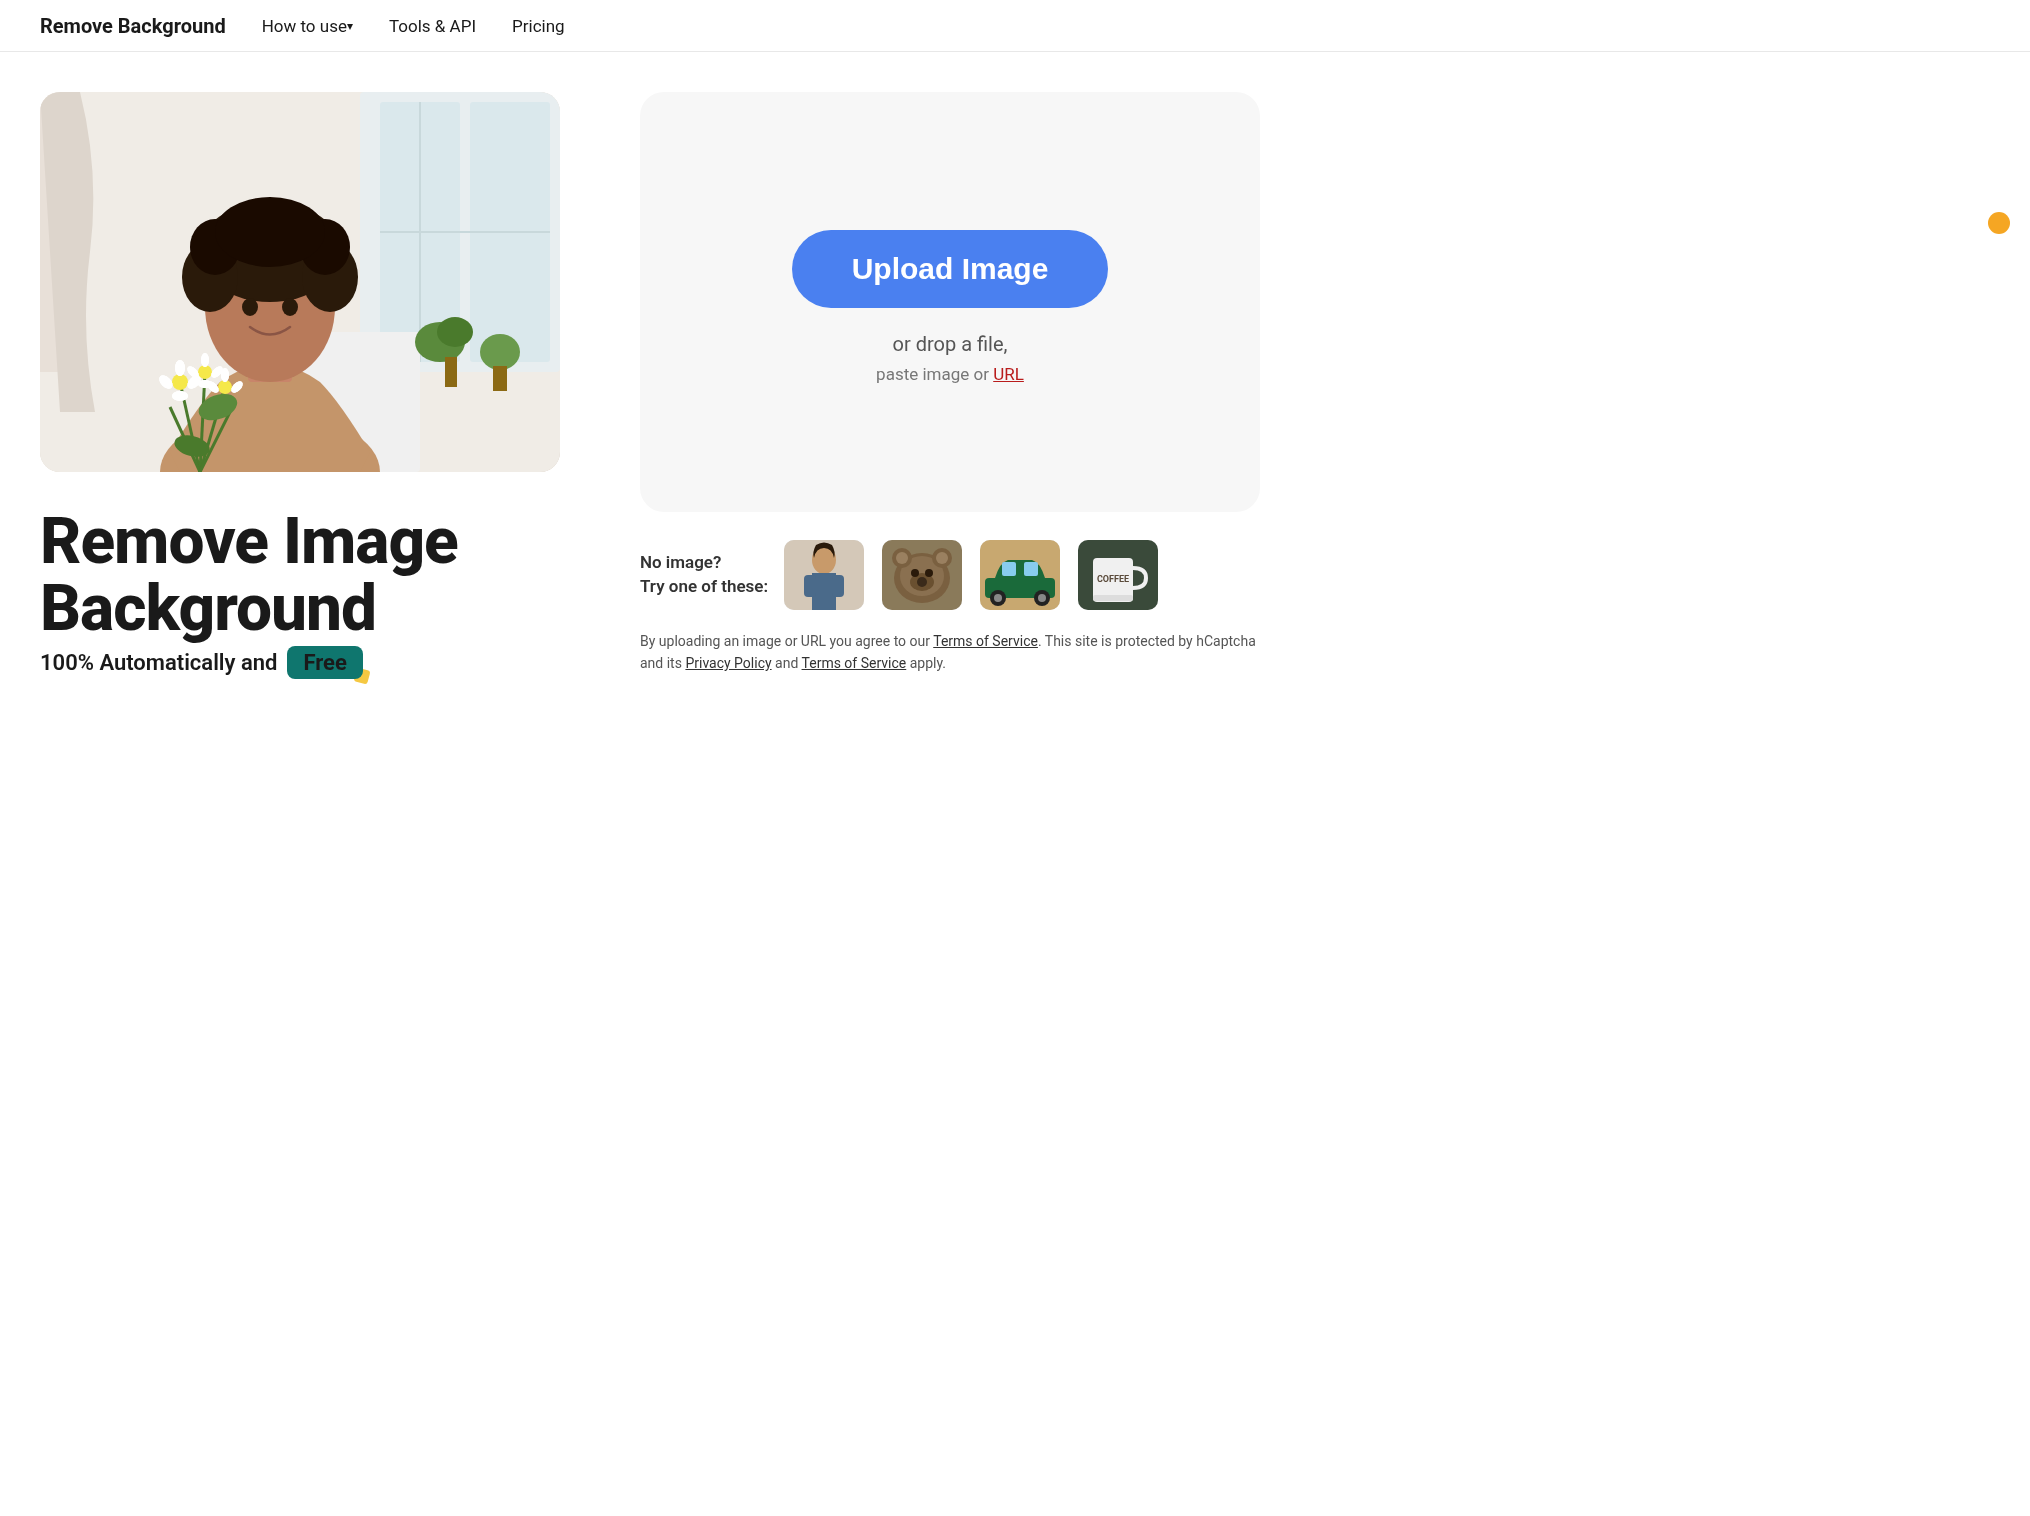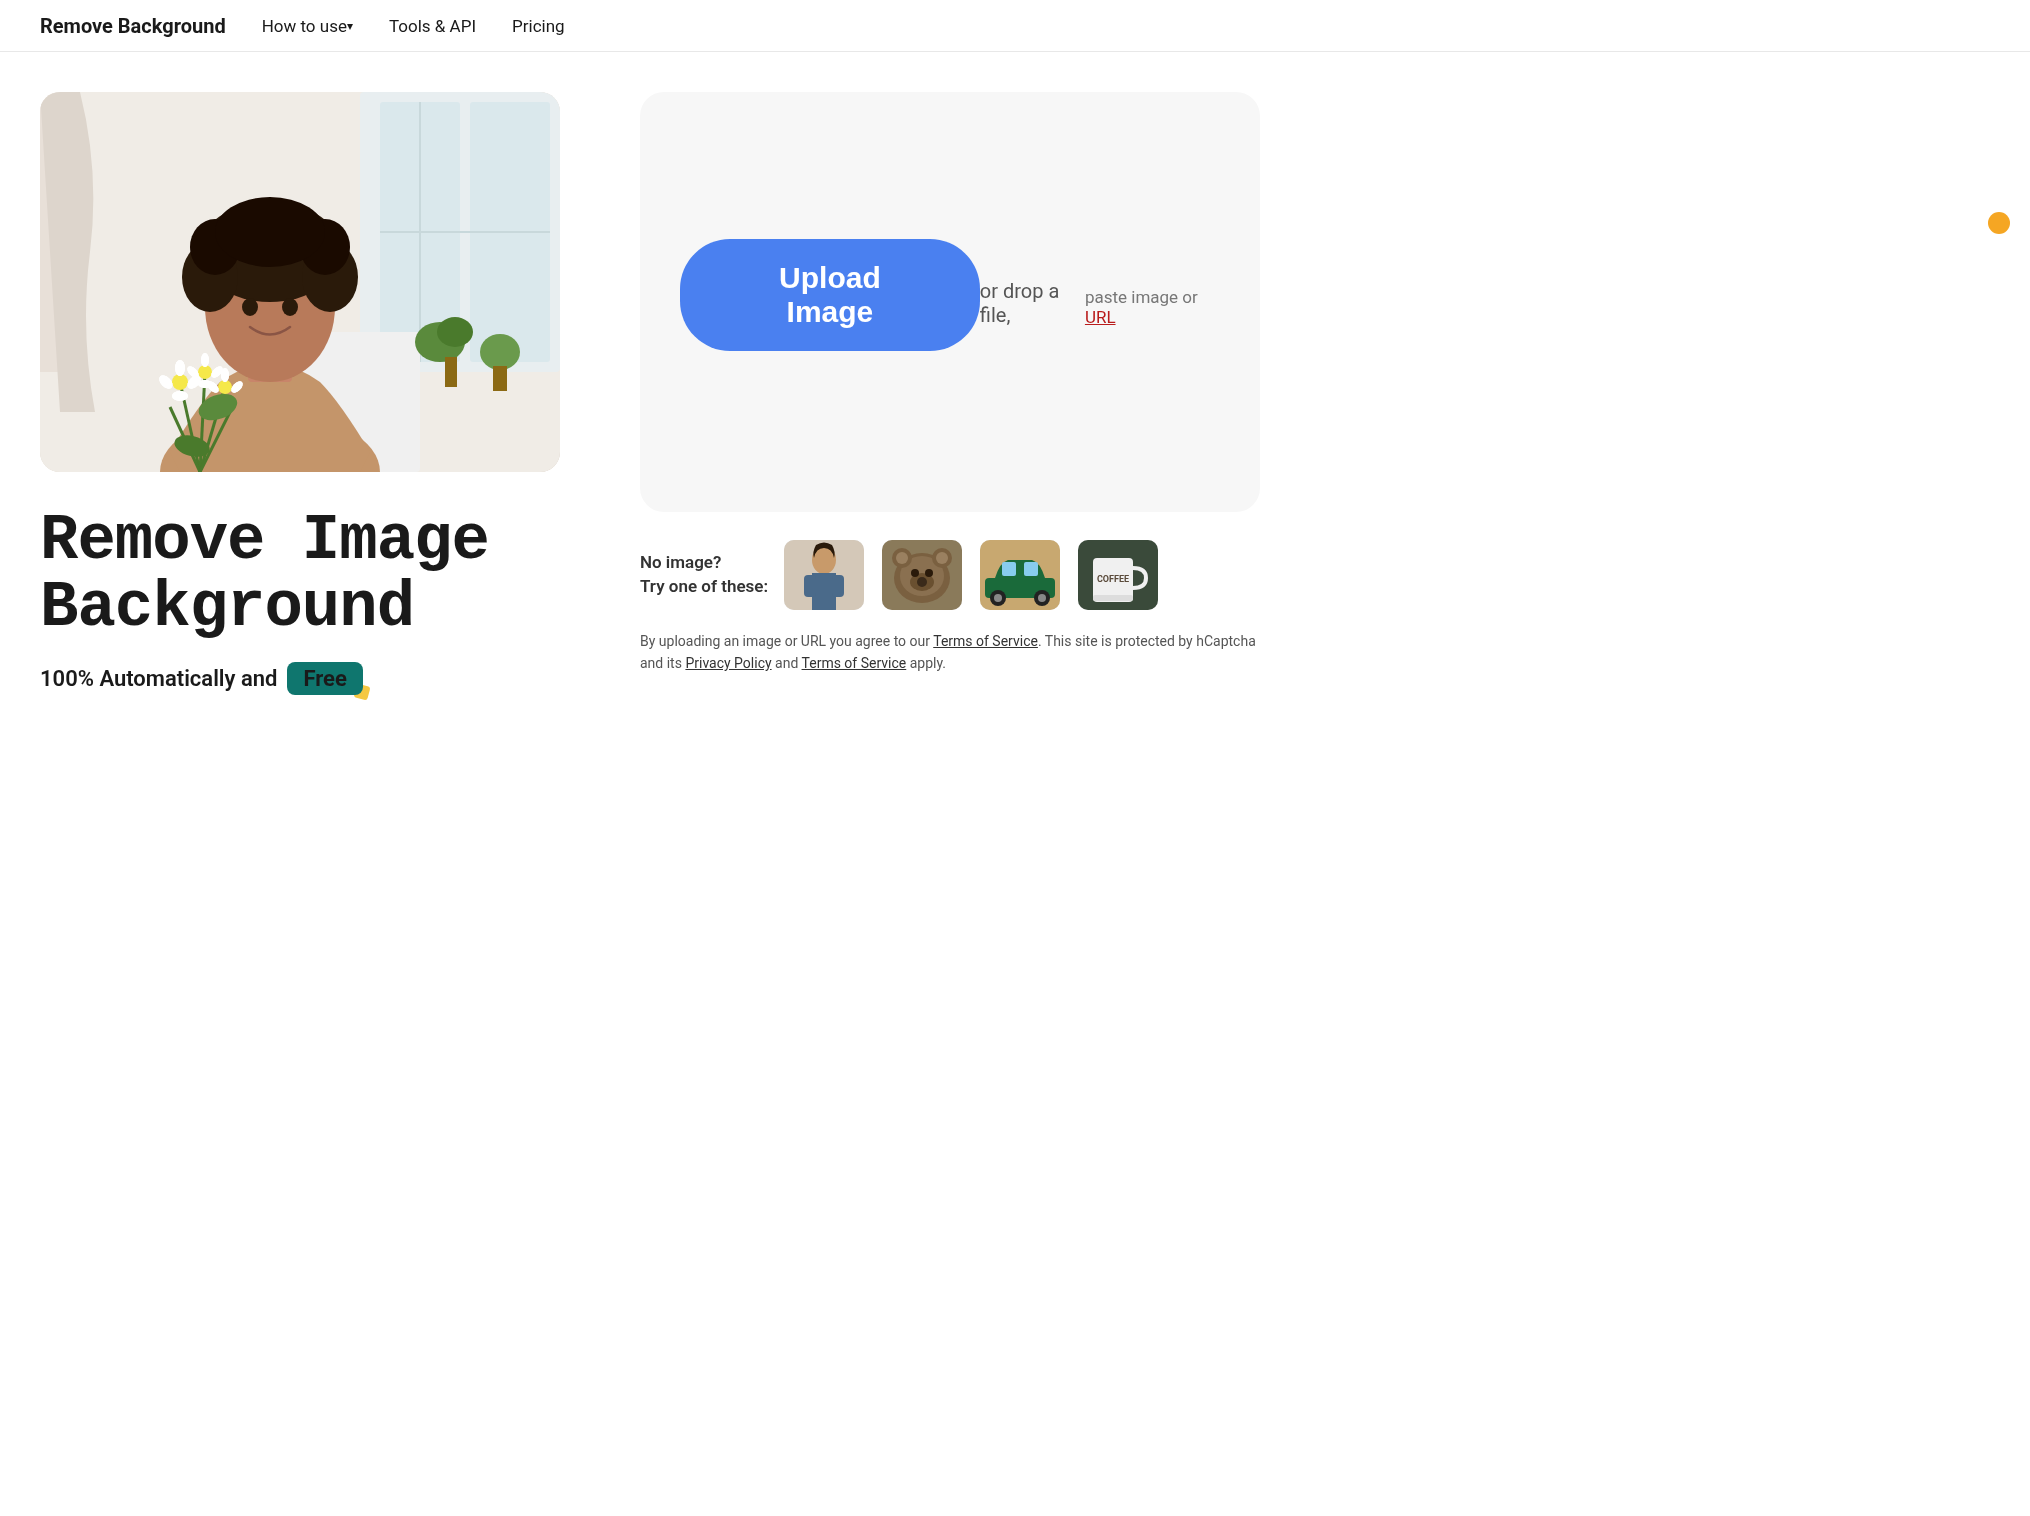--- a/index.html
+++ b/index.html
@@ -72,23 +72,22 @@
     .hero-svg {
       width: 100%;
       height: 100%;
     }
 
     .hero-heading {
       font-size: 64px;
       font-weight: 800;
       line-height: 1.05;
       color: #1a1a1a;
-      margin-bottom: 20px;
+      margin-bottom: 4px;
       letter-spacing: -1px;
-      font-family: Liberation Mono, monospace;
     }
 
     .hero-subtext {
       font-size: 22px;
       font-weight: 600;
       color: #1a1a1a;
       display: flex;
       align-items: center;
       gap: 10px;
     }
@@ -137,21 +136,21 @@
     }
 
     
     .upload-box {
       background: #f7f7f7;
       border-radius: 24px;
       width: 100%;
       max-width: 620px;
       padding: 60px 40px 50px 40px;
       display: flex;
-      flex-direction: row;
+      flex-direction: column;
       align-items: center;
       min-height: 420px;
       justify-content: center;
       margin-bottom: 28px;
     }
 
     .upload-button {
       background: #4a80f0;
       color: #fff;
       border: none;

